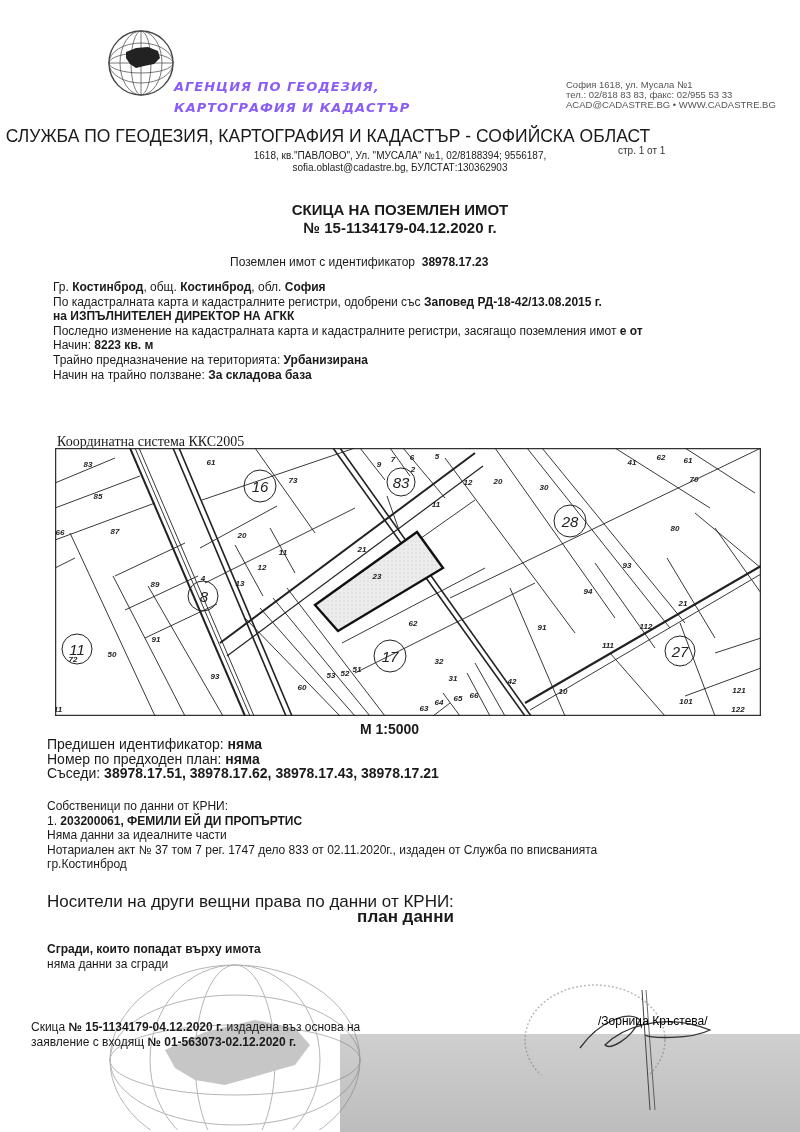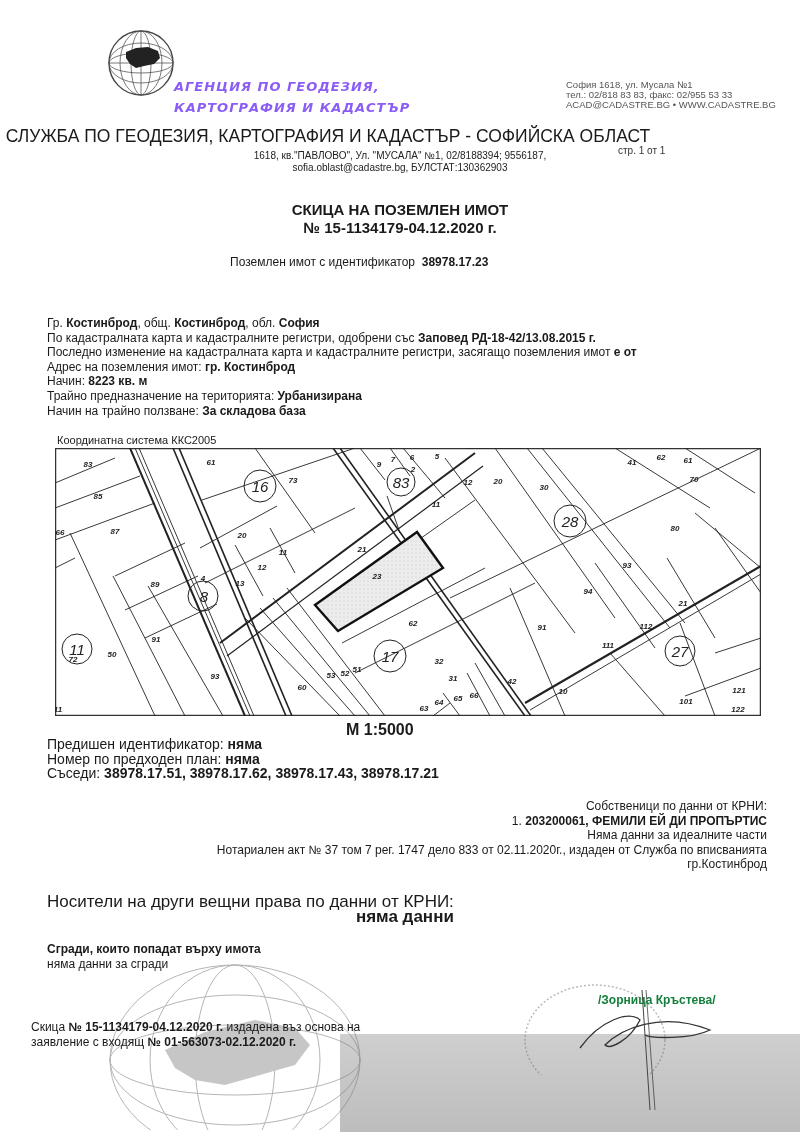--- a/index.html
+++ b/index.html
@@ -7,35 +7,35 @@
   .abs { position:absolute; }
   .agency-logo { left:106px; top:28px; width:70px; height:70px; }
   .agency-name { left:174px; top:76px; font-family:"DejaVu Sans", sans-serif; font-style:italic; font-weight:bold; font-size:13px; letter-spacing:1px; line-height:21px; color:#8b5cf6; }
   .agency-contact { left:566px; top:80px; font-size:9.5px; line-height:10px; color:#555; }
   .agency-contact .pg { padding-left:52px; color:#333; font-size:10px;margin-top:36px; }
   .office-title { left:0; width:656px; top:126px; text-align:center; font-size:17.5px; color:#1a1a1a; }
   .office-addr { left:0; width:800px; top:150px; text-align:center; font-size:10px; line-height:12px; color:#222; }
   .doc-title { left:0; width:800px; top:201px; text-align:center; font-size:15px; font-weight:bold; line-height:18px; }
   .ident { left:230px; top:255px; font-size:12px; }
   .ident b { font-weight:bold; }
-  .info { left:47px; top:280px; width:720px; font-size:12px; line-height:14.6px;margin-top:36px; }
+  .info { left:53px; top:280px; width:720px; font-size:12px; line-height:14.6px; }
   .info b { font-weight:bold; }
-  .coord { left:57px; top:434px; font-size:11px; }
+  .coord { left:57px; top:434px; font-size:14px;font-family:Liberation Serif, serif; }
   .map { left:55px; top:448px; width:706px; height:268px; }
-  .scale { left:346px; top:721px; font-size:16px; font-weight:bold; }
+  .scale { left:360px; top:721px; font-size:14px; font-weight:bold; }
   .block2 { left:47px; top:737px; font-size:14px; line-height:14.6px; }
-  .block3 { left:47px; top:799px; font-size:12px; line-height:14.6px; width:720px;text-align:right; }
+  .block3 { left:47px; top:799px; font-size:12px; line-height:14.6px; width:720px; }
   .block4 { left:47px; top:895px; font-size:17px; line-height:14.6px;text-align:right; }
   .block5 { left:47px; top:942px; font-size:12px; line-height:14.6px; }
   .block6 { left:31px; top:1020px; font-size:12px; line-height:14.6px; }
   b { font-weight:bold; }
   .stamp-globe { left:95px; top:940px; width:270px; height:190px; opacity:0.55; }
   .gray-band { left:340px; top:1034px; width:460px; height:98px; background:linear-gradient(#cfcfcf,#bdbdbd); }
   .seal { left:520px; top:980px; width:150px; height:95px; opacity:0.5; }
-  .signer { left:598px; top:993px; font-size:12px; font-weight:bold; color:#15803d; }
+  .signer { left:598px; top:1014px; font-size:12px; font-weight:normal; color:#000000; }
   .sig { left:570px; top:990px; width:150px; height:120px; }
   svg text { font-family:"Liberation Sans", sans-serif; }
 </style>
 </head>
 <body>
 
 <svg class="abs agency-logo" viewBox="0 0 70 70">
   <circle cx="35" cy="35" r="32" fill="none" stroke="#444" stroke-width="1.4"></circle>
   <ellipse cx="35" cy="35" rx="32" ry="10" fill="none" stroke="#555" stroke-width="0.8"></ellipse>
   <ellipse cx="35" cy="35" rx="32" ry="20" fill="none" stroke="#555" stroke-width="0.8"></ellipse>
@@ -75,27 +75,24 @@
   <div>
     <span>Гр.</span>
     <b>Костинброд</b><span>, общ.</span>
     <b>Костинброд</b><span>, обл.</span>
     <b>София</b>
   </div>
   <div>
     <span>По кадастралната карта и кадастралните регистри, одобрени със</span>
     <b>Заповед РД-18-42/13.08.2015 г.</b>
   </div>
+  <div><b>на ИЗПЪЛНИТЕЛЕН ДИРЕКТОР НА АГКК</b></div>
   <div>
     <span>Последно изменение на кадастралната карта и кадастралните регистри, засягащо поземления имот</span>
     <b>е от</b>
-  </div>
-  <div>
-    <span>Адрес на поземления имот:</span>
-    <b>гр. Костинброд</b>
   </div>
   <div>
     <span>Начин:</span>
     <b>8223 кв. м</b>
   </div>
   <div>
     <span>Трайно предназначение на територията:</span>
     <b>Урбанизирана</b>
   </div>
   <div>
@@ -272,21 +269,21 @@
 <div class="abs block3">
   <div>Собственици по данни от КРНИ:</div>
   <div><span>1.</span> <b>203200061, ФЕМИЛИ ЕЙ ДИ ПРОПЪРТИС</b></div>
   <div>Няма данни за идеалните части</div>
   <div>Нотариален акт № 37 том 7 рег. 1747 дело 833 от 02.11.2020г., издаден от Служба по вписванията</div>
   <div>гр.Костинброд</div>
 </div>
 
 <div class="abs block4">
   <div>Носители на други вещни права по данни от КРНИ:</div>
-  <div><b>няма данни</b></div>
+  <div><b>план данни</b></div>
 </div>
 
 <div class="abs block5">
   <div><b>Сгради, които попадат върху имота</b></div>
   <div>няма данни за сгради</div>
 </div>
 
 <div class="abs gray-band"></div>
 
 <svg class="abs stamp-globe" viewBox="0 0 270 190">

